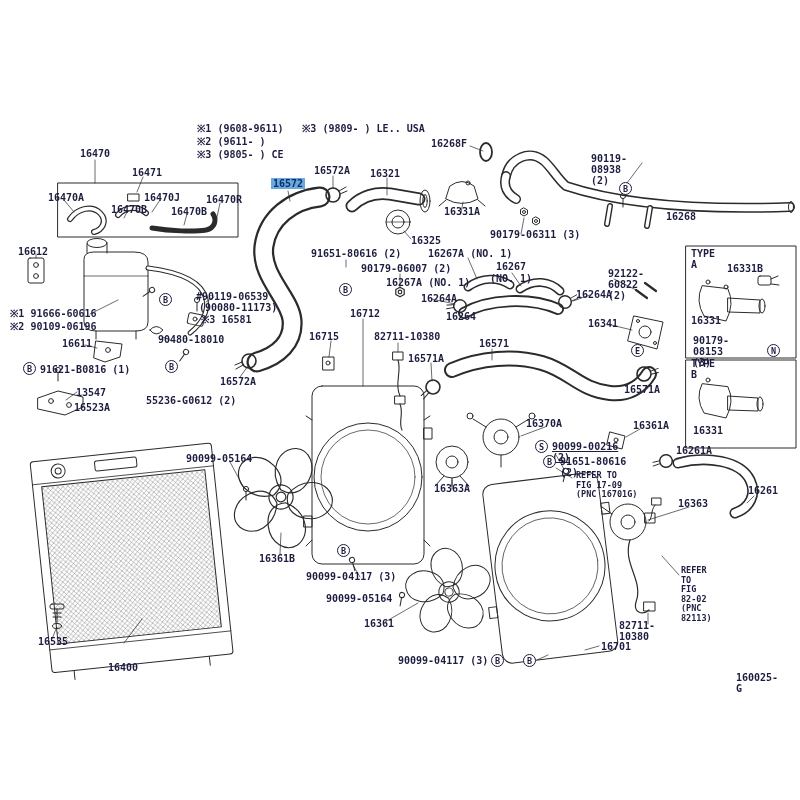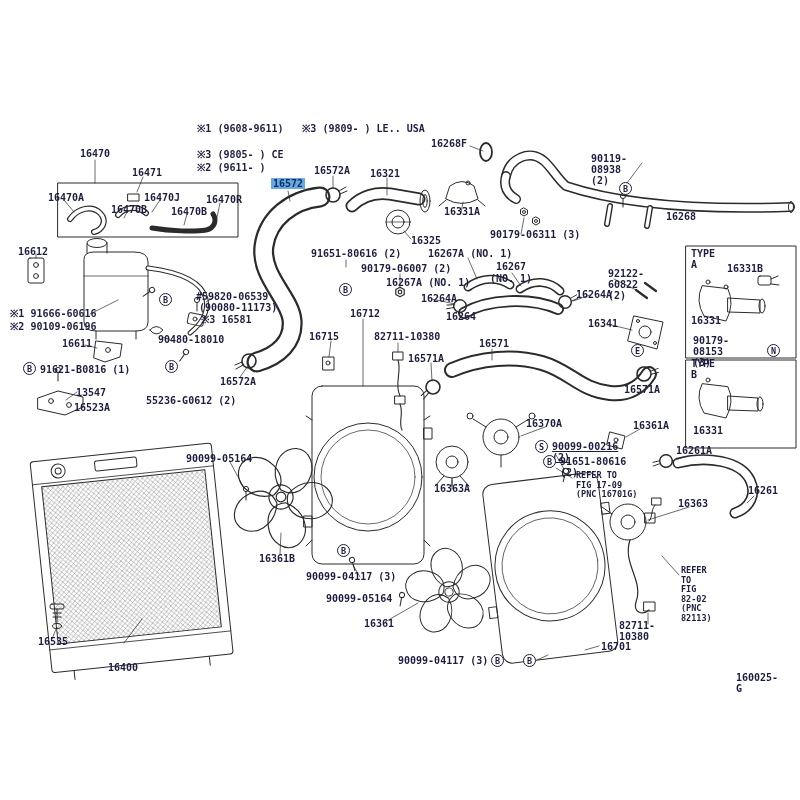--- a/index.html
+++ b/index.html
@@ -327,34 +327,34 @@
         <ellipse cx="760" cy="404" rx="3" ry="7"></ellipse>
         <circle cx="708" cy="380" r="2"></circle>
       </g>
 
       <path stroke-width="0.7" d="M95,160 L95,183 M143,177 L137,192 M64,200 L74,212 M160,200 L152,212 M220,203 L216,222 M127,212 L124,218 M187,214 L184,225 M36,254 L36,258 M90,314 L118,300 M214,297 L206,302 M172,341 L163,337 M85,345 L97,348 M77,392 L66,400 M240,377 L248,366 M288,191 L290,201 M333,176 L333,188 M387,178 L387,195 M470,146 L483,151 M642,163 L627,183 M461,213 L463,202 M411,239 L404,231 M521,234 L524,218 M346,260 L346,267 M400,274 L400,288 M468,258 L477,279 M512,273 L521,286 M432,299 L455,304 M590,295 L573,301 M614,279 L638,291 M607,324 L632,330 M363,319 L363,386 M331,341 L329,357 M398,343 L398,352 M431,363 L432,381 M492,349 L492,360 M545,427 L521,436 M640,429 L626,437 M556,455 L564,469 M688,456 L672,461 M754,496 L747,503 M452,489 L452,480 M689,507 L648,520 M230,462 L244,488 M280,554 L281,533 M360,577 L353,565 M385,622 L418,603 M124,643 L142,619 M52,639 L56,629 M648,624 L648,613 M599,646 L585,650 M679,575 L662,556 M572,478 L556,468 M537,660 L548,655"></path>
     </g>
   </svg>
 
   <div id="labels">
       <div class="lbl" style="left: 197px; top: 123px;">※1 (9608-9611)</div>
-      <div class="lbl" style="left: 197px; top: 136px; margin-top: 26px;">※2 (9611-    )</div>
+      <div class="lbl" style="left: 197px; top: 136px;">※2 (9611-    )</div>
       <div class="lbl" style="left: 197px; top: 149px;">※3 (9805-    ) CE</div>
       <div class="lbl" style="left: 302px; top: 123px;">※3 (9809-    ) LE.. USA</div>
       <div class="lbl" style="left: 80px; top: 148px;">16470</div>
       <div class="lbl" style="left: 132px; top: 167px;">16471</div>
       <div class="lbl" style="left: 48px; top: 192px;">16470A</div>
       <div class="lbl" style="left: 144px; top: 192px;">16470J</div>
       <div class="lbl" style="left: 206px; top: 194px;">16470R</div>
       <div class="lbl" style="left: 111px; top: 204px;">16470B</div>
       <div class="lbl" style="left: 171px; top: 206px;">16470B</div>
       <div class="lbl" style="left: 18px; top: 246px;">16612</div>
       <div class="lbl" style="left: 10px; top: 308px;">※1 91666-60616</div>
       <div class="lbl" style="left: 10px; top: 321px;">※2 90109-06196</div>
-      <div class="lbl" style="left: 196px; top: 291px;">#59820-06539</div>
+      <div class="lbl" style="left: 196px; top: 291px;">#90119-06539</div>
       <div class="lbl" style="left: 199px; top: 302px;">(90080-11173)</div>
       <div class="lbl" style="left: 201px; top: 314px;">※3 16581</div>
       <div class="lbl" style="left: 62px; top: 338px;">16611</div>
       <div class="lbl" style="left: 158px; top: 334px;">90480-18010</div>
       <div class="lbl" style="left: 40px; top: 364px;">91621-B0816 (1)</div>
       <div class="lbl" style="left: 76px; top: 387px;">13547</div>
       <div class="lbl" style="left: 74px; top: 402px;">16523A</div>
       <div class="lbl" style="left: 146px; top: 395px;">55236-G0612 (2)</div>
       <div class="lbl" style="left: 220px; top: 376px;">16572A</div>
       <div class="lbl hl" style="left: 271px; top: 178px;">16572</div>

